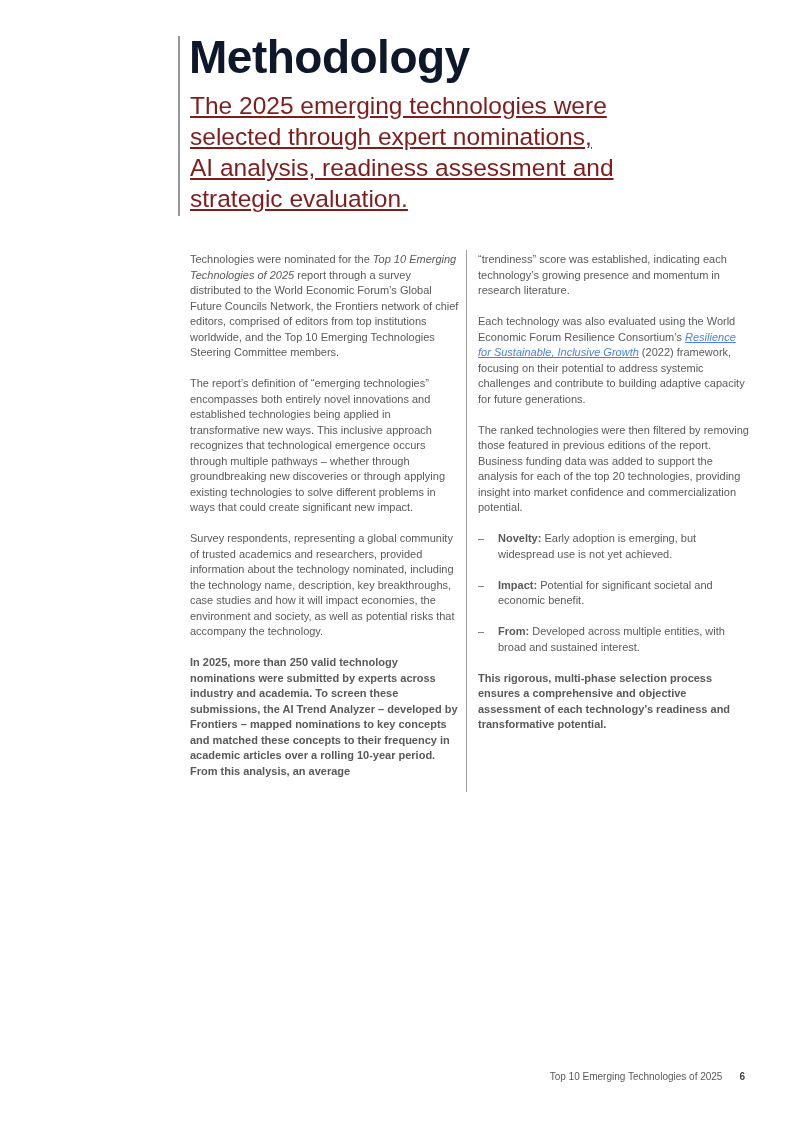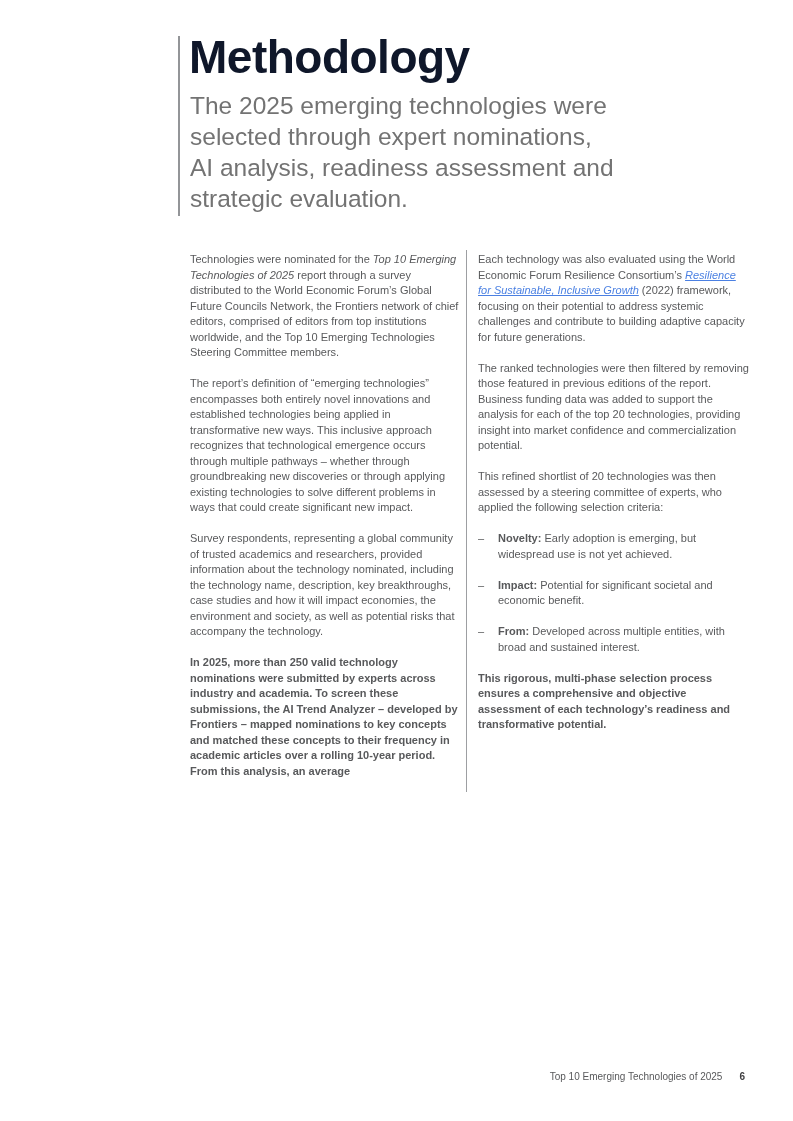--- a/index.html
+++ b/index.html
@@ -25,22 +25,23 @@
     letter-spacing: -0.5px;
     color: #0f172a;
     font-family: "Liberation Sans", sans-serif;
   }
   .page-subtitle {
     position: absolute;
     left: 190px; top: 90px;
     width: 480px;
     font-size: 24.5px;
     line-height: 31px;
-    color: #737373;
+    color: #7f1d1d;
     white-space: pre-line;
+    text-decoration: underline;
   }
   .column {
     position: absolute;
     top: 252px;
     width: 272px;
     font-size: 11px;
     line-height: 15.5px;
     color: #58595B;
   }
   .column-left  { left: 190px; }
@@ -99,23 +100,23 @@
 <div class="column-divider"></div>
 
 <div class="column column-left">
   <p><span>Technologies were nominated for the </span><span class="italic">Top 10 Emerging Technologies of 2025</span><span> report through a survey distributed to the World Economic Forum’s Global Future Councils Network, the Frontiers network of chief editors, comprised of editors from top institutions worldwide, and the Top 10 Emerging Technologies Steering Committee members.</span></p>
   <p>The report’s definition of “emerging technologies” encompasses both entirely novel innovations and established technologies being applied in transformative new ways. This inclusive approach recognizes that technological emergence occurs through multiple pathways – whether through groundbreaking new discoveries or through applying existing technologies to solve different problems in ways that could create significant new impact.</p>
   <p>Survey respondents, representing a global community of trusted academics and researchers, provided information about the technology nominated, including the technology name, description, key breakthroughs, case studies and how it will impact economies, the environment and society, as well as potential risks that accompany the technology.</p>
   <p>In 2025, more than 250 valid technology nominations were submitted by experts across industry and academia. To screen these submissions, the AI Trend Analyzer – developed by Frontiers – mapped nominations to key concepts and matched these concepts to their frequency in academic articles over a rolling 10-year period. From this analysis, an average</p>
 </div>
 
 <div class="column column-right">
+  <p>“trendiness” score was established, indicating each technology’s growing presence and momentum in research literature.</p>
   <p><span>Each technology was also evaluated using the World Economic Forum Resilience Consortium’s </span><a href="#" class="doc-link">Resilience for Sustainable, Inclusive Growth</a><span> (2022) framework, focusing on their potential to address systemic challenges and contribute to building adaptive capacity for future generations.</span></p>
   <p>The ranked technologies were then filtered by removing those featured in previous editions of the report. Business funding data was added to support the analysis for each of the top 20 technologies, providing insight into market confidence and commercialization potential.</p>
-  <p>This refined shortlist of 20 technologies was then assessed by a steering committee of experts, who applied the following selection criteria:</p>
 
   <div class="bullet">
     <span class="dash">–</span>
     <span class="btext"><b>Novelty:</b> <span>Early adoption is emerging, but widespread use is not yet achieved.</span></span>
   </div>
   <div class="bullet">
     <span class="dash">–</span>
     <span class="btext"><b>Impact:</b> <span>Potential for significant societal and economic benefit.</span></span>
   </div>
   <div class="bullet">

